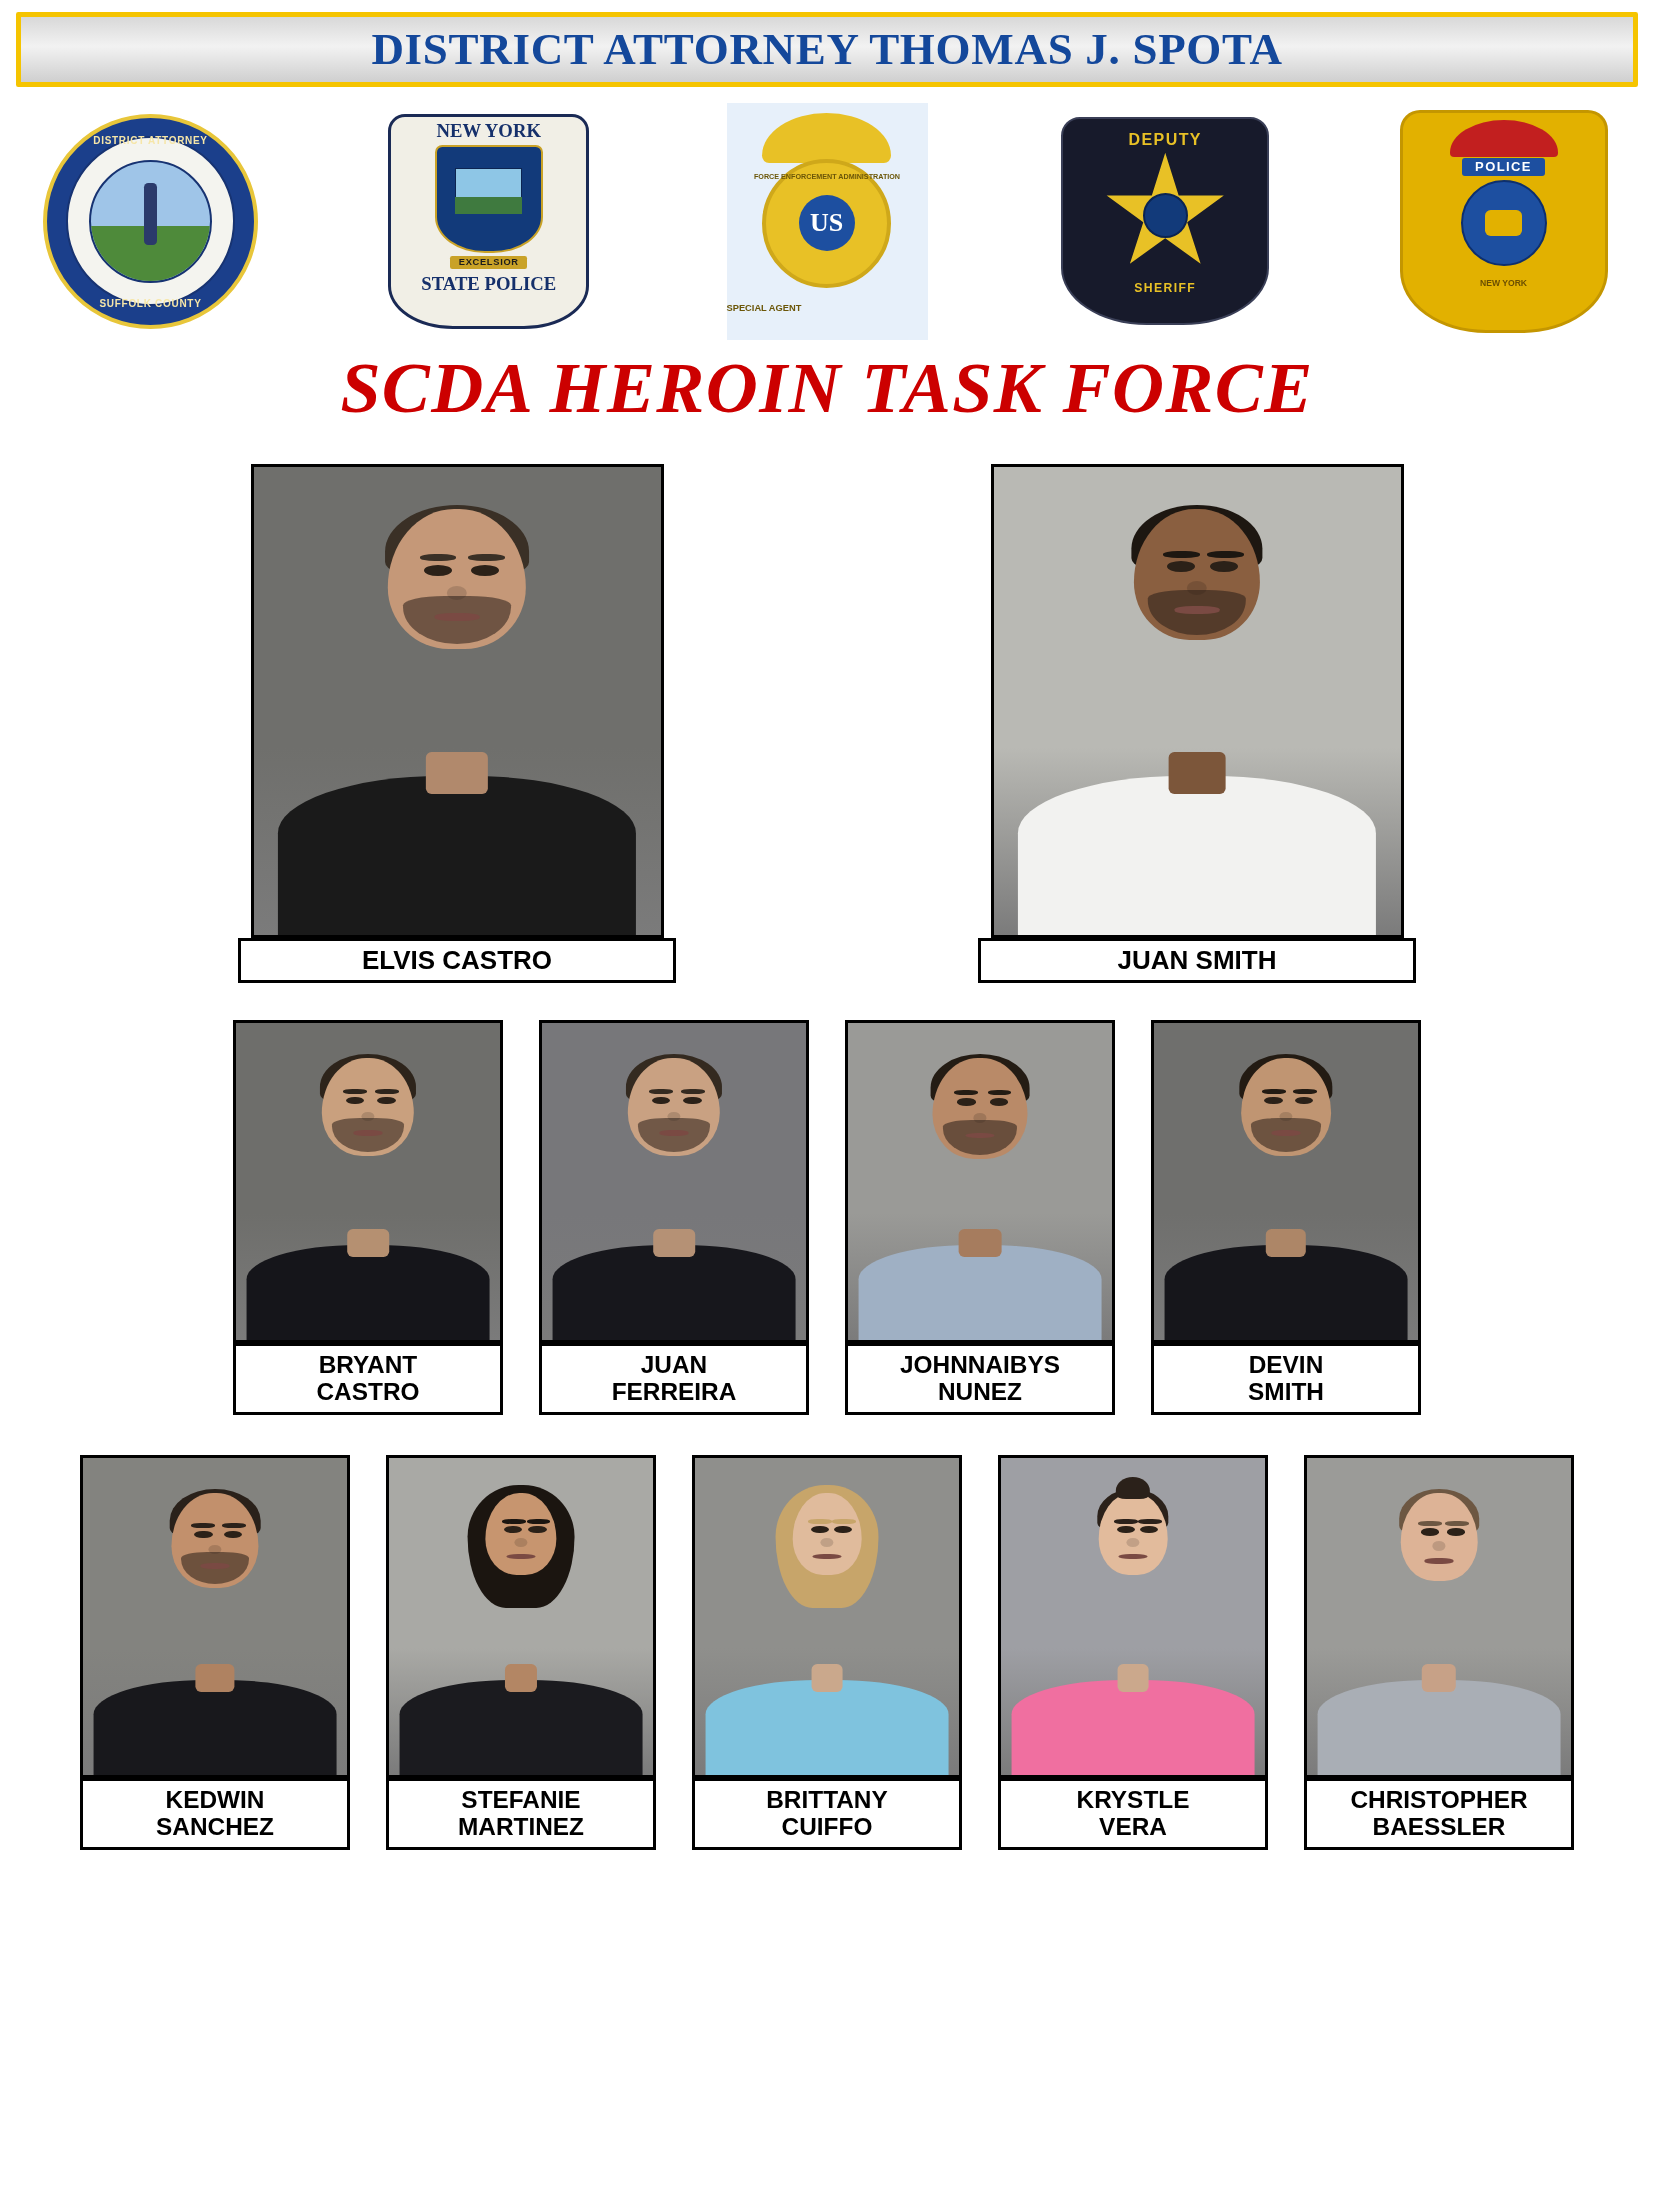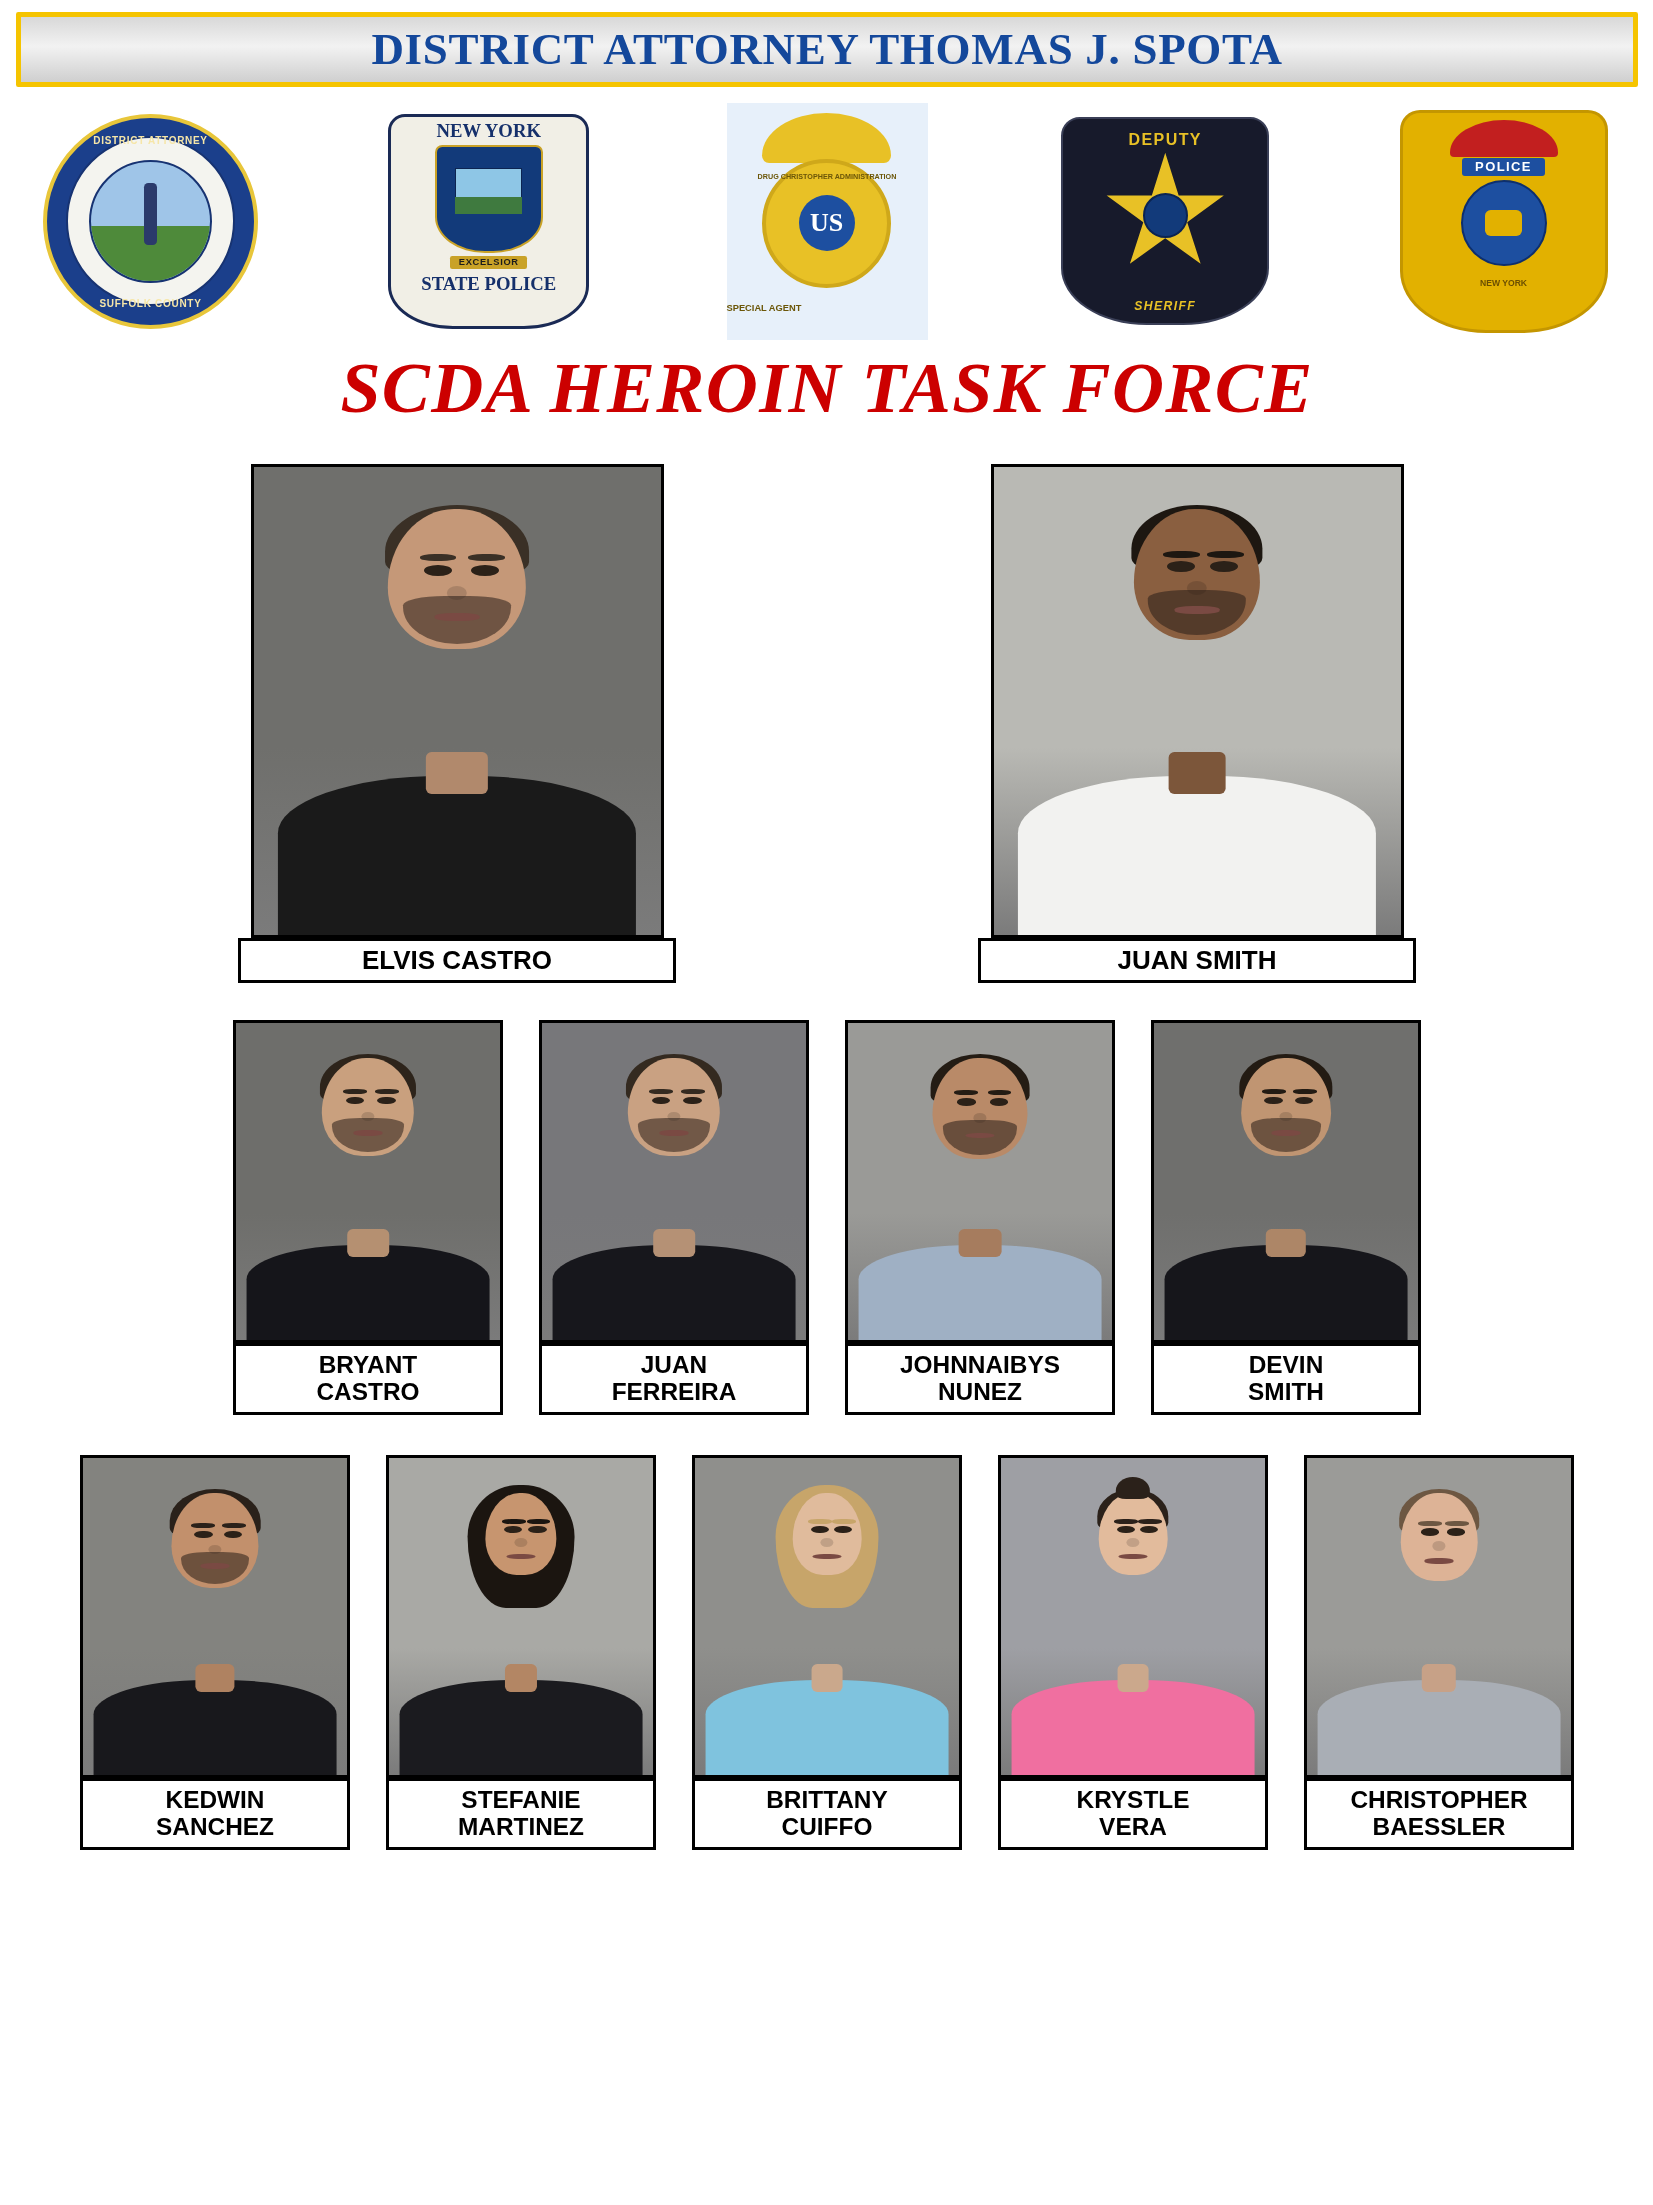--- a/index.html
+++ b/index.html
@@ -196,23 +196,23 @@
     background: #e8c126;
     clip-path: polygon(50% 0%, 61% 35%, 98% 35%, 68% 57%, 79% 91%, 50% 70%, 21% 91%, 32% 57%, 2% 35%, 39% 35%);
     display: flex; align-items: center; justify-content: center;
   }
   .sheriff .star .mid {
     width: 45px; height: 45px; border-radius: 50%;
     background: #123a7a; border: 2.2px solid #0b2451;
     margin-top: 4.3px;
   }
   .sheriff .sher-txt {
-    position: absolute; bottom: 10px; left: 0; right: 0;
+    position: absolute; bottom: 28px; left: 0; right: 0;
     text-align: center; color: #e8c126; font-weight: bold;
-    font-size: 12.2px; letter-spacing: 1.4px; font-style: italic;
+    font-size: 12.2px; letter-spacing: 1.4px;
   }
 
   
   .scpd {
     width: 208px; height: 223px;
     background: #e2b100;
     border: 3.6px solid #c49600;
     border-radius: 20px 20px 86px 86px / 20px 20px 62px 62px;
     position: relative;
     display: flex; flex-direction: column; align-items: center;
@@ -388,21 +388,21 @@
       <div class="sp">STATE POLICE</div>
     </div>
   </div>
 
   <div class="badge">
     <div class="dea">
       <div class="eagle"></div>
       <div class="disc">
         <div class="us">US</div>
       </div>
-      <div class="ring-txt">DRUG CHRISTOPHER ADMINISTRATION</div>
+      <div class="ring-txt">FORCE ENFORCEMENT ADMINISTRATION</div>
       <div class="agent-txt">SPECIAL AGENT</div>
     </div>
   </div>
 
   <div class="badge">
     <div class="sheriff">
       <div class="deputy">DEPUTY</div>
       <div class="star">
         <div class="mid"></div>
       </div>

